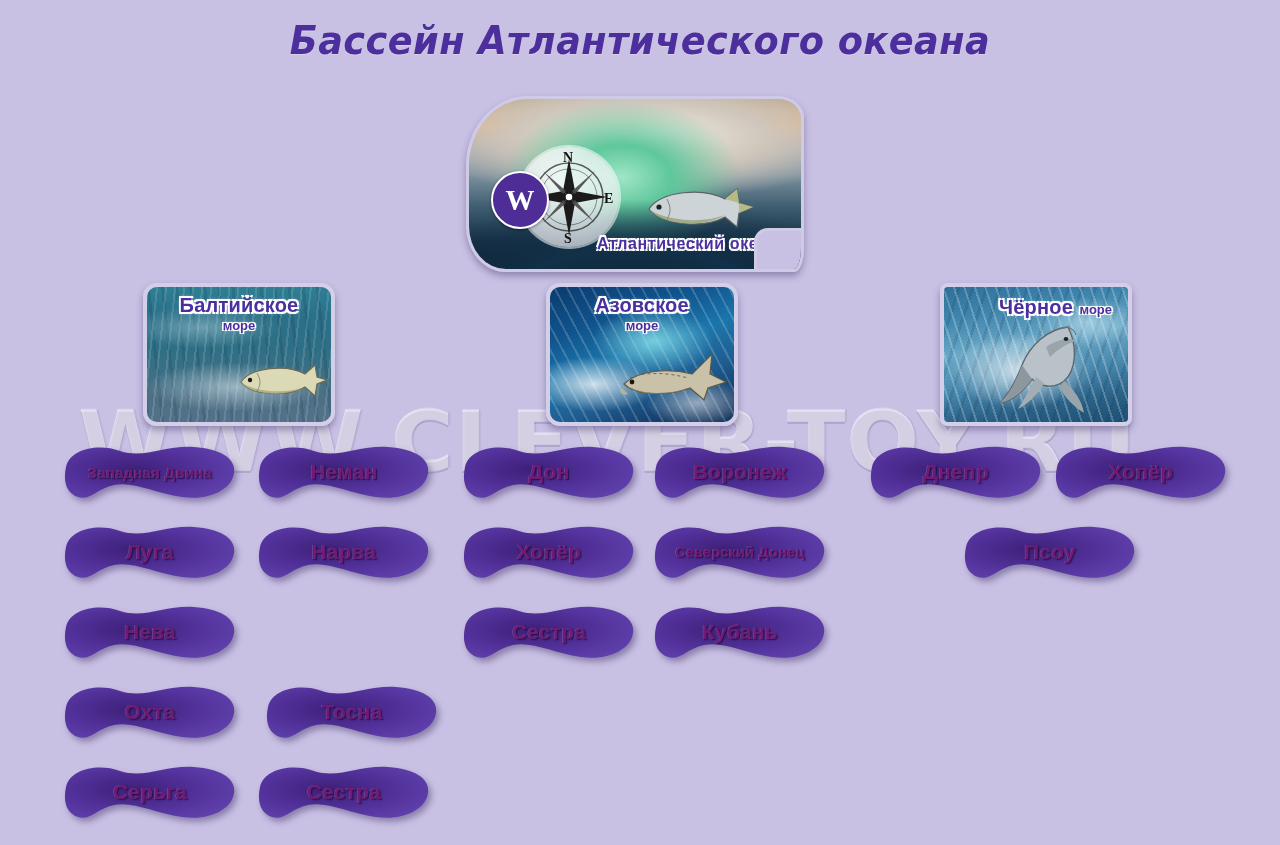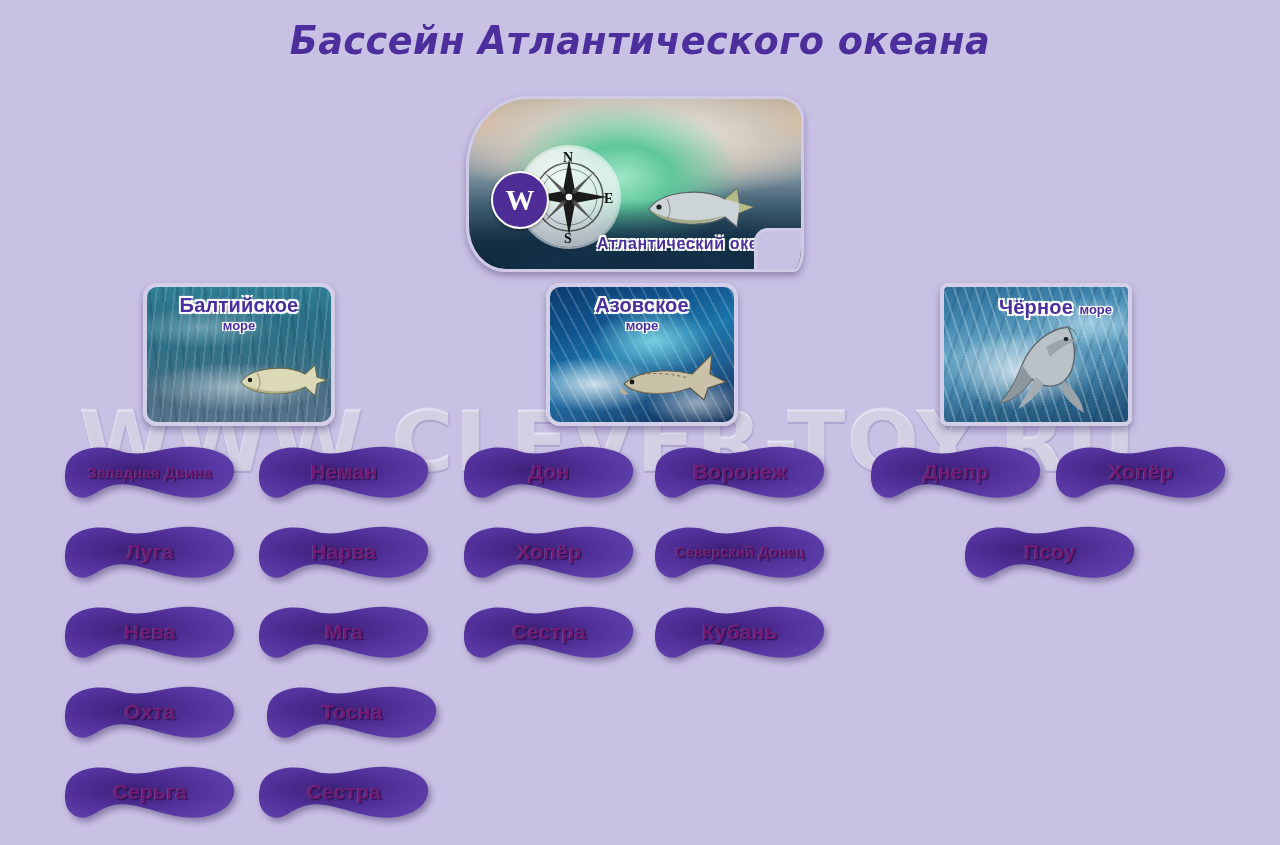--- a/index.html
+++ b/index.html
@@ -311,33 +311,20 @@
           <radialGradient id="g5" cx="40%" cy="45%" r="70%">
         <stop offset="0%" stop-color="#3d2078"></stop>
             <stop offset="55%" stop-color="#52319a"></stop>
             <stop offset="100%" stop-color="#6142ae"></stop>
       </radialGradient>
         </defs>
       <path d="M4 26 C8 8,36 2,58 10 C82 18,104 4,132 6 C160 8,174 18,172 32 C170 48,148 60,120 56 C92 52,72 40,52 44 C34 48,28 60,16 56 C4 52,1 40,4 26 Z" fill="url(#g5)"></path>
     </svg>
     <span class="lbl">Нева</span>
   </div>
-  <div class="blob" style="left:256px;top:601px;">
-    <svg class="shape" viewBox="0 0 176 62" preserveAspectRatio="none">
-      <defs>
-          <radialGradient id="g6" cx="42%" cy="45%" r="70%">
-        <stop offset="0%" stop-color="#3d2078"></stop>
-            <stop offset="55%" stop-color="#52319a"></stop>
-            <stop offset="100%" stop-color="#6142ae"></stop>
-      </radialGradient>
-        </defs>
-      <path d="M4 26 C8 8,36 2,58 10 C82 18,104 4,132 6 C160 8,174 18,172 32 C170 48,148 60,120 56 C92 52,72 40,52 44 C34 48,28 60,16 56 C4 52,1 40,4 26 Z" fill="url(#g6)"></path>
-    </svg>
-    <span class="lbl">Мга</span>
-  </div>
 
   <div class="blob" style="left:62px;top:681px;">
     <svg class="shape" viewBox="0 0 176 62" preserveAspectRatio="none">
       <defs>
           <radialGradient id="g7" cx="40%" cy="45%" r="70%">
         <stop offset="0%" stop-color="#3d2078"></stop>
             <stop offset="55%" stop-color="#52319a"></stop>
             <stop offset="100%" stop-color="#6142ae"></stop>
       </radialGradient>
         </defs>

